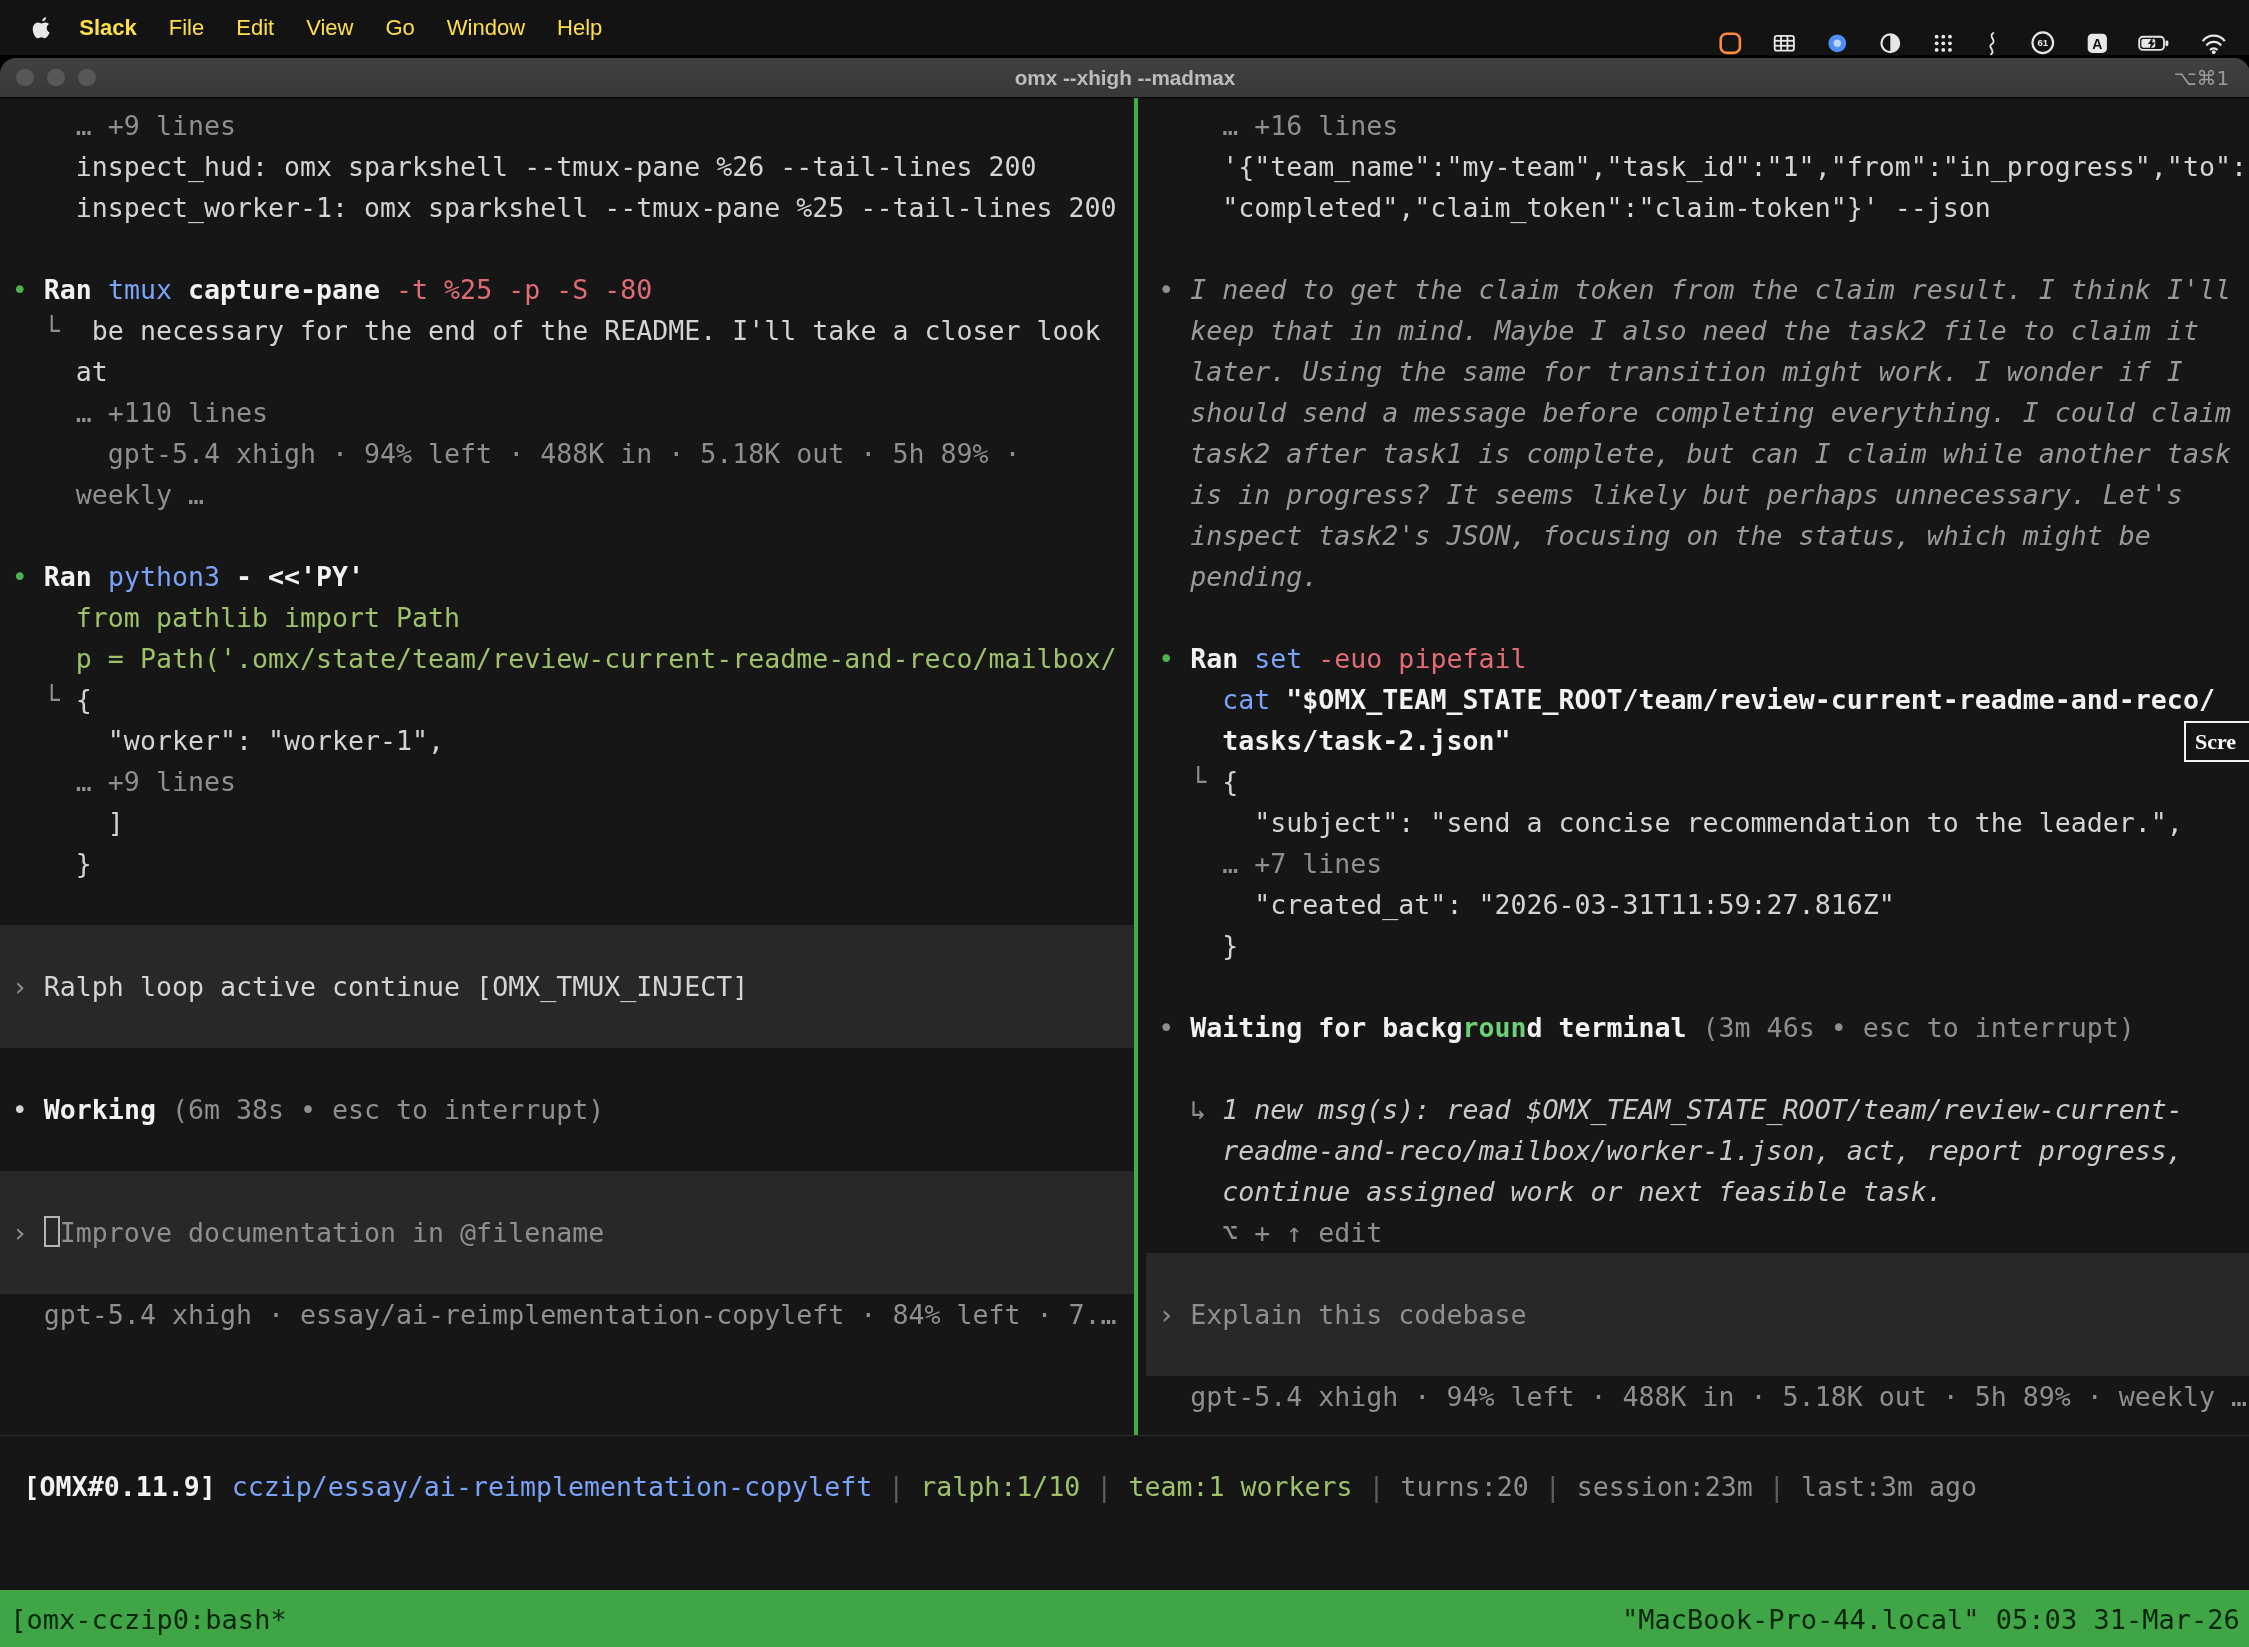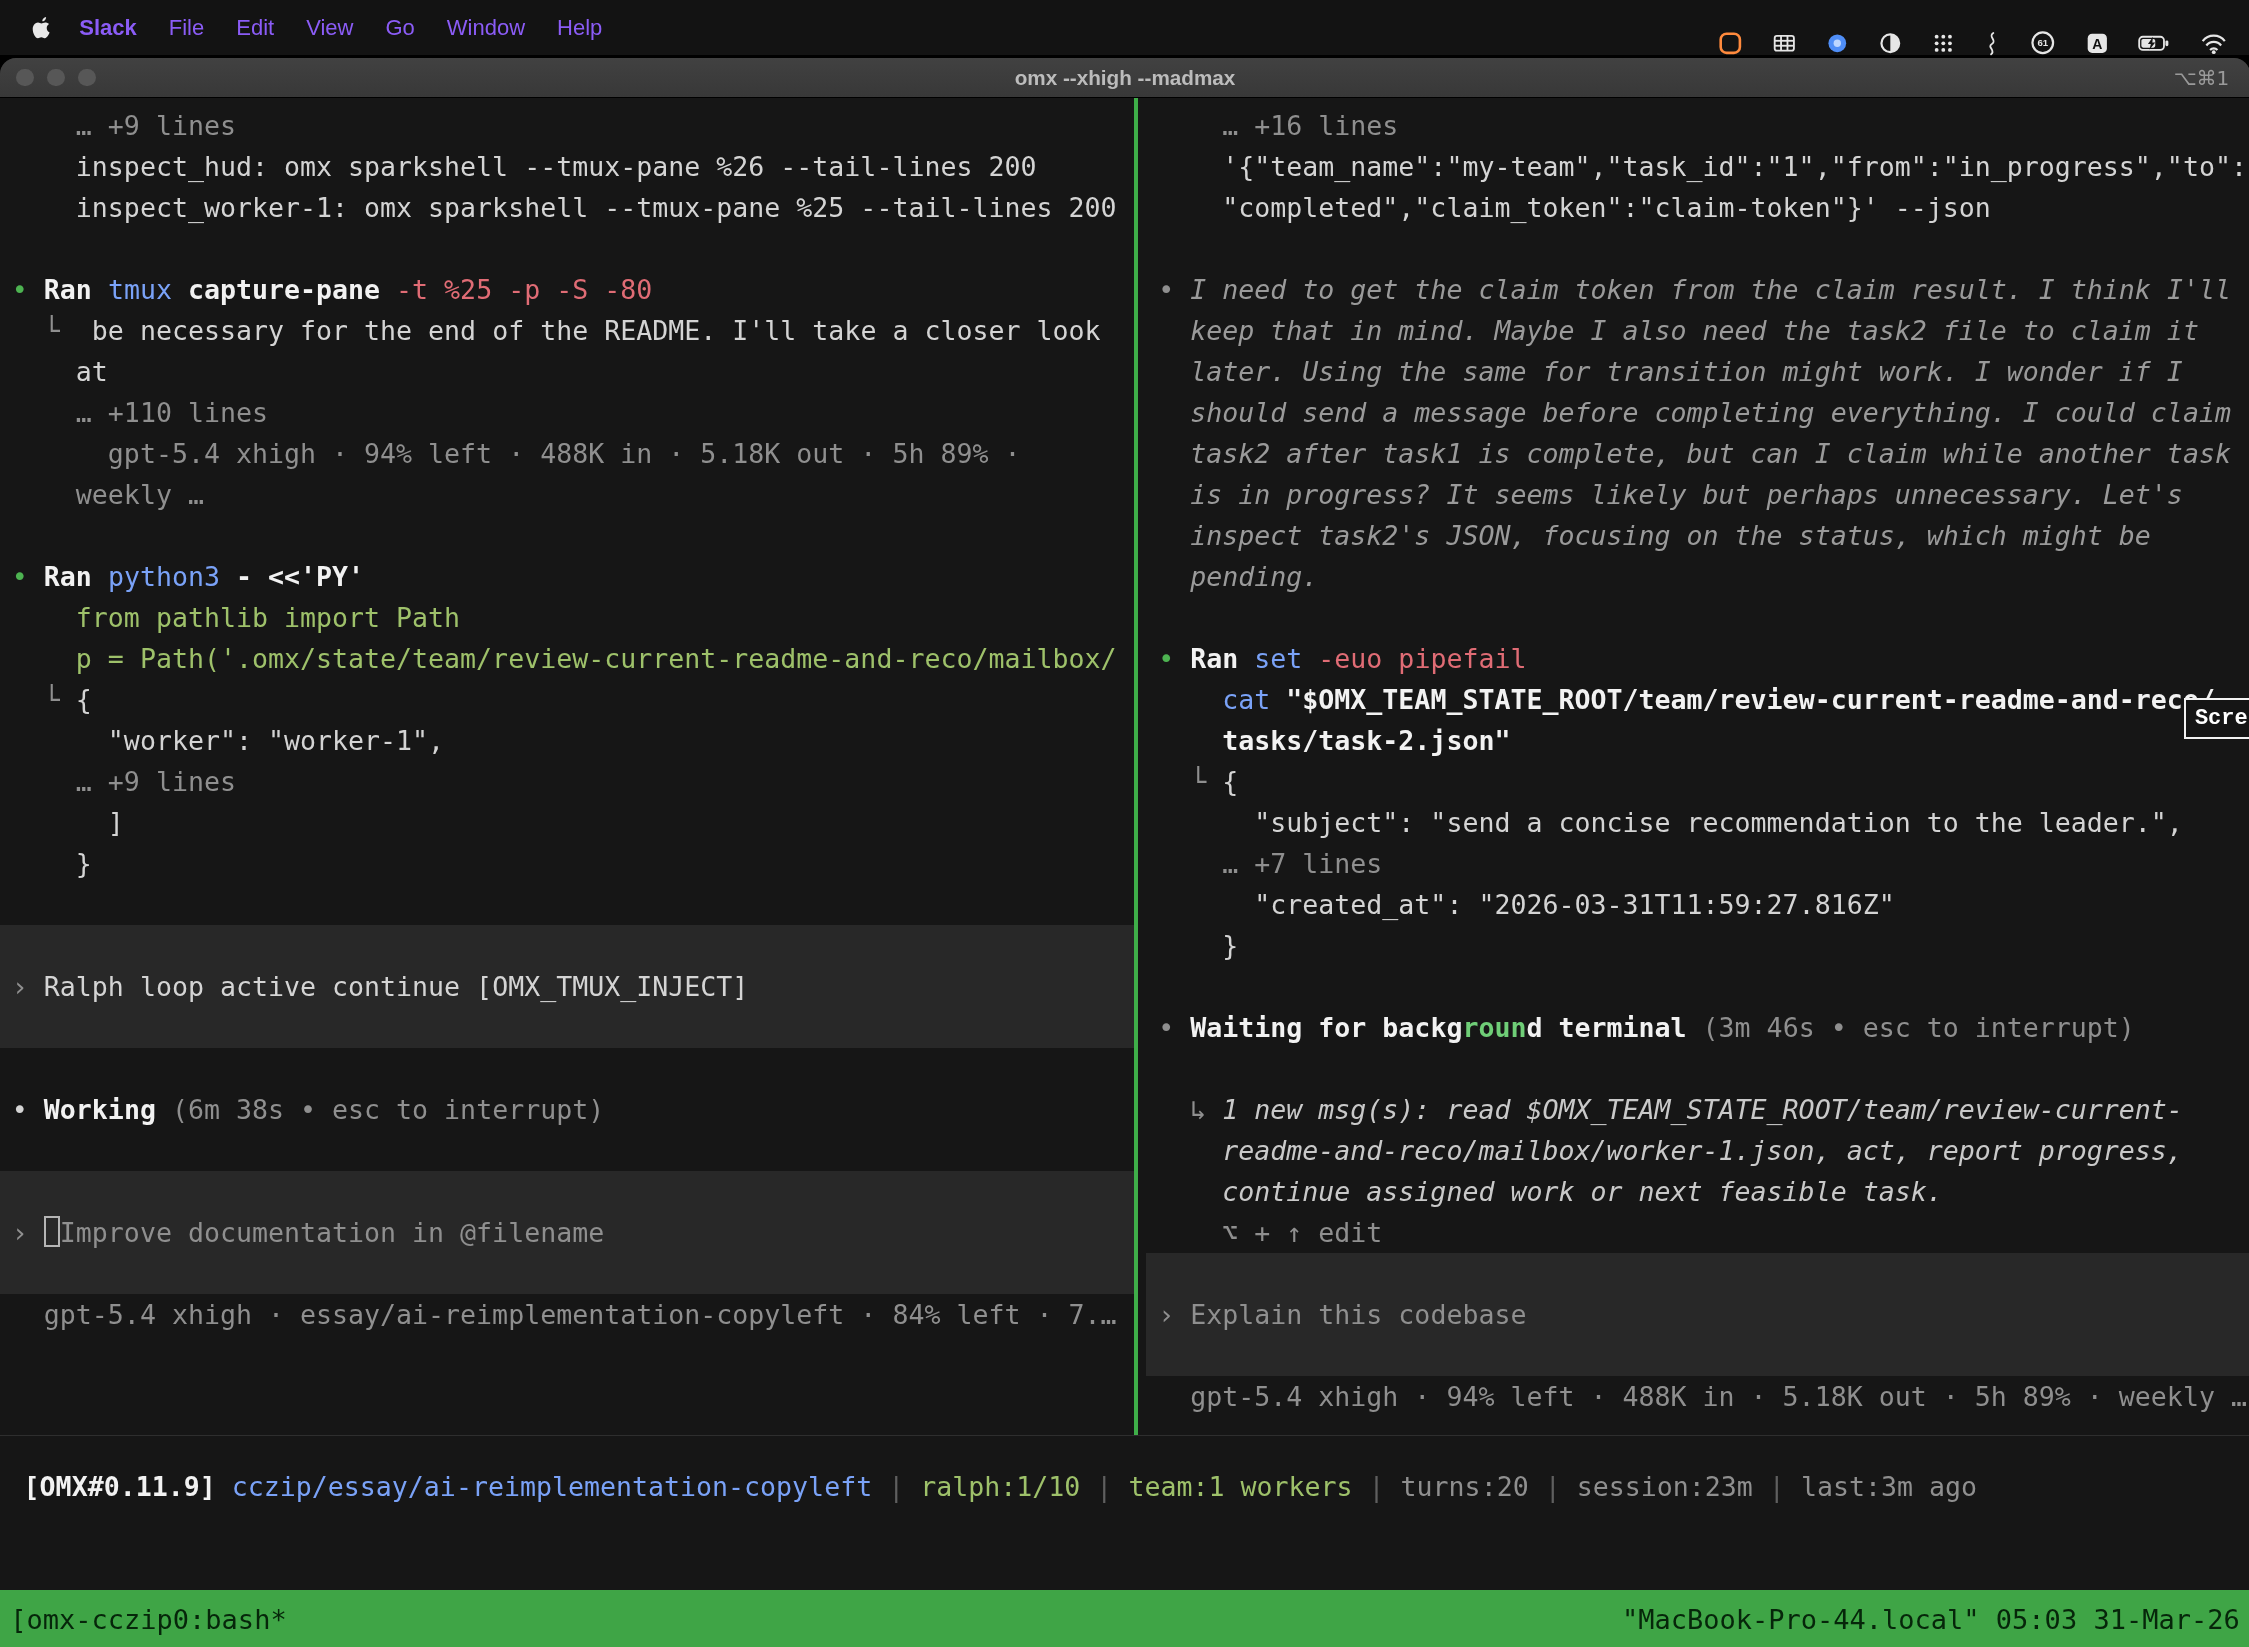--- a/index.html
+++ b/index.html
@@ -13,21 +13,21 @@
   *{margin:0;padding:0;box-sizing:border-box;}
   html,body{width:2250px;height:1648px;background:#000;overflow:hidden;position:relative;
     font-family:"DejaVu Sans Mono",monospace;}
 
   
   .menubar{position:absolute;top:0;left:0;right:0;height:55px;background:#131313;
     display:flex;align-items:center;padding:0 22px 0 32px;color:#e6e6e6;
     font-family:"Liberation Sans","DejaVu Sans",sans-serif;font-size:22px;}
   .apple{display:flex;align-items:center;margin-right:26.6px;}
   .menu-items{display:flex;gap:32px;align-items:center;}
-  .menu-item{color:#8b5cf6;}
+  .menu-item{color:#fde047;}
   .menu-item.app{font-weight:700;}
   .status-icons{margin-left:auto;display:flex;gap:26.6px;align-items:center;}
   .sicon{display:flex;align-items:center;justify-content:center;margin-top:31px;}
 
   
   .window{position:absolute;top:58px;left:0;right:0;bottom:0;background:#161616;
     border-radius:16px 16px 0 0;overflow:hidden;}
   .titlebar{height:40px;background:linear-gradient(#414141,#383838);display:flex;align-items:center;
     position:relative;border-bottom:1.5px solid #000;
     font-family:"Liberation Sans","DejaVu Sans",sans-serif;}
@@ -64,23 +64,23 @@
     vertical-align:-5.2px;}
 
   
   .omx-status{margin-top:29.5px;}
   .omx-status .tline{margin-left:0;}
   .tmux-bar{position:absolute;left:0;right:0;bottom:0;height:58px;background:var(--tmux-bar);
     color:#06260a;display:flex;align-items:center;justify-content:space-between;
     font-size:27px;padding:0 10.3px;white-space:pre;}
 
   
-  .overlay{position:absolute;top:698px;right:0;width:66px;height:41px;z-index:6;
+  .overlay{position:absolute;top:721px;right:0;width:66px;height:41px;z-index:6;
     background:#151515;border:2.2px solid #f2f2f2;border-right:none;color:#fff;
-    font-family:Liberation Mono, monospace;font-size:22px;font-weight:600;
+    font-family:Liberation Serif, serif;font-size:22px;font-weight:600;
     display:flex;align-items:center;padding-left:8.9px;white-space:nowrap;overflow:hidden;}
 </style>
 </head>
 <body>
 
 <div class="menubar">
   <span class="apple">
     <svg width="20.7" height="23.6" viewBox="0 0 24 28">
       <path fill="#e8e8e8" d="M16.4 1.2c.2 1.3-.4 2.6-1.1 3.5-.8 1-2.1 1.7-3.3 1.6-.2-1.2.5-2.5 1.2-3.3.8-.9 2.1-1.6 3.2-1.8zM20 9.4c-1.7 1-2.8 2.7-2.8 4.9 0 2.4 1.4 4.4 3.4 5.2-.4 1.3-1 2.5-1.8 3.6-1.1 1.6-2.3 3.2-4 3.2-1.6.1-2.1-1-4-1s-2.5 1-4 1c-1.7.1-3-1.7-4.1-3.3C.6 19.7-.4 14 1.9 10.6c1.1-1.7 3-2.8 5-2.8 1.6 0 2.9 1.1 4 1.1 1 0 2.6-1.2 4.6-1.2.8 0 2.8.1 4.5 1.7z"></path>
     </svg>

